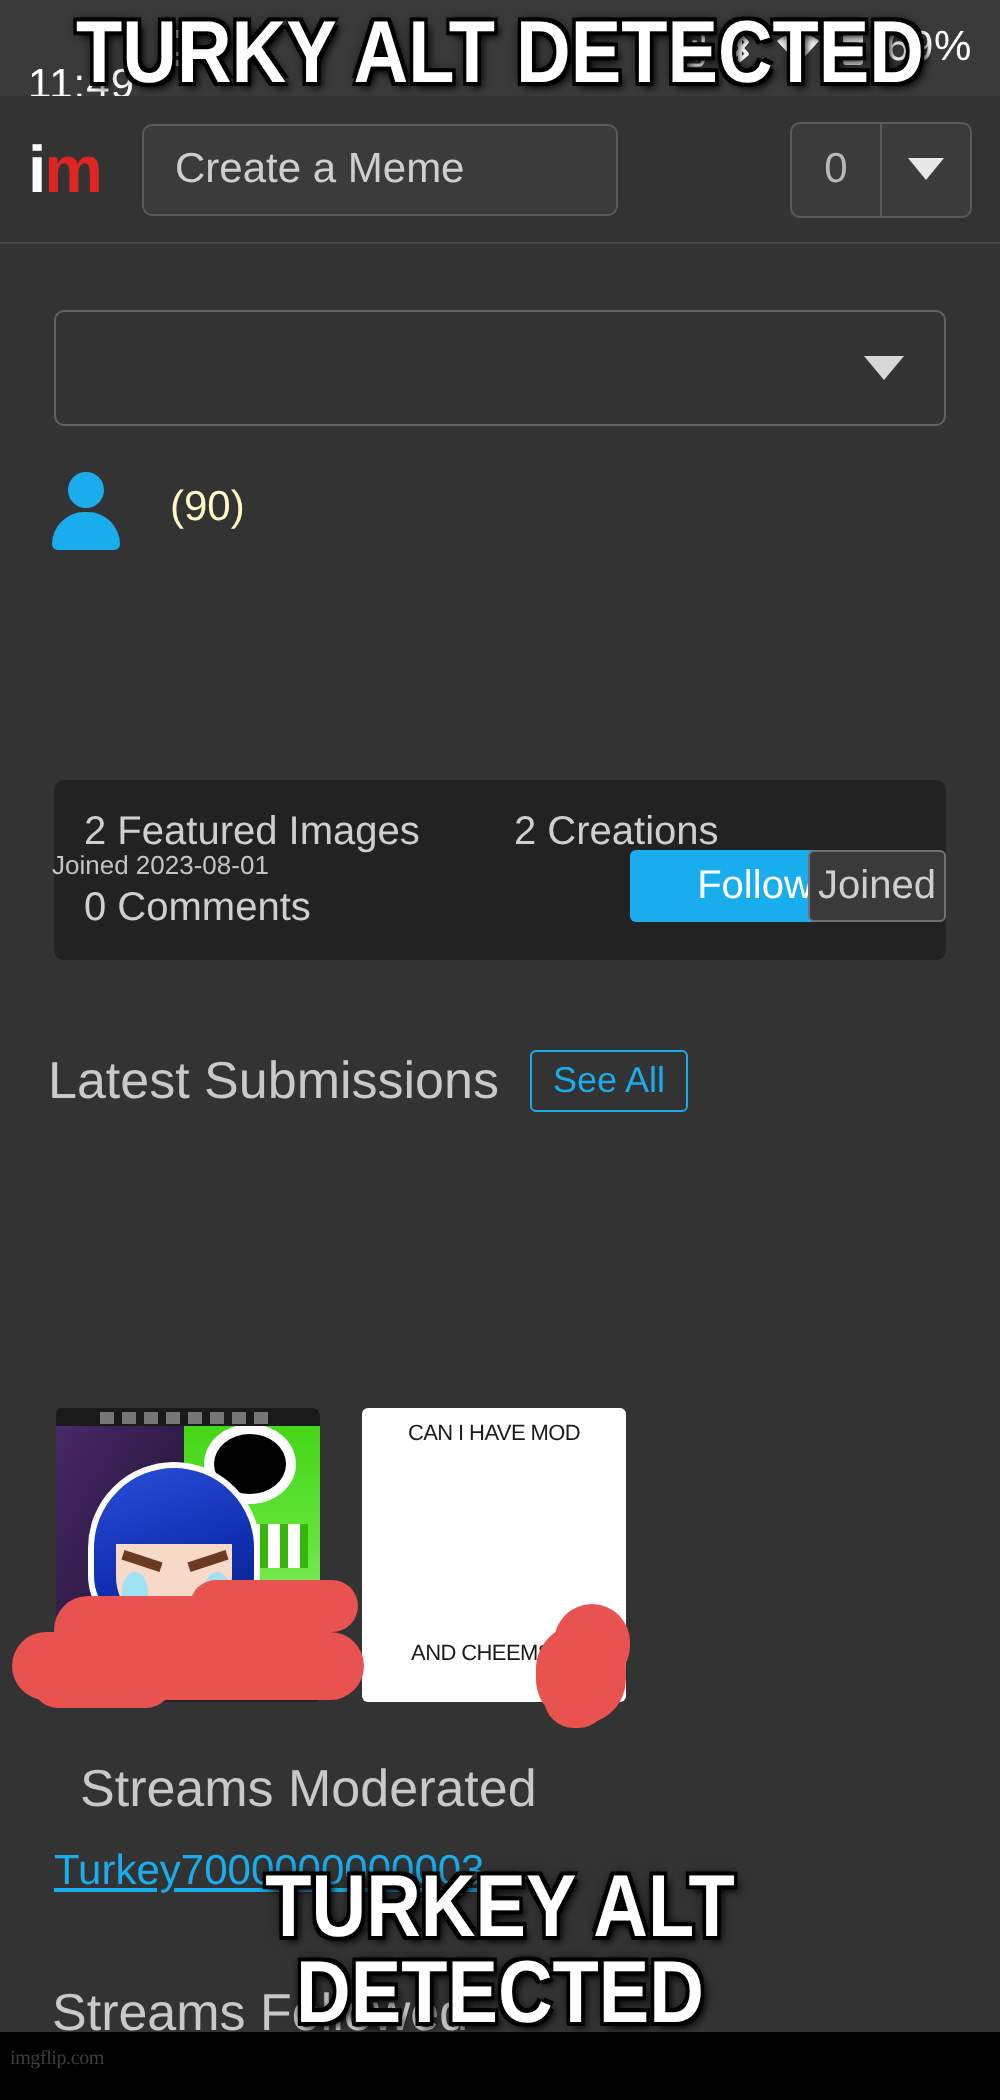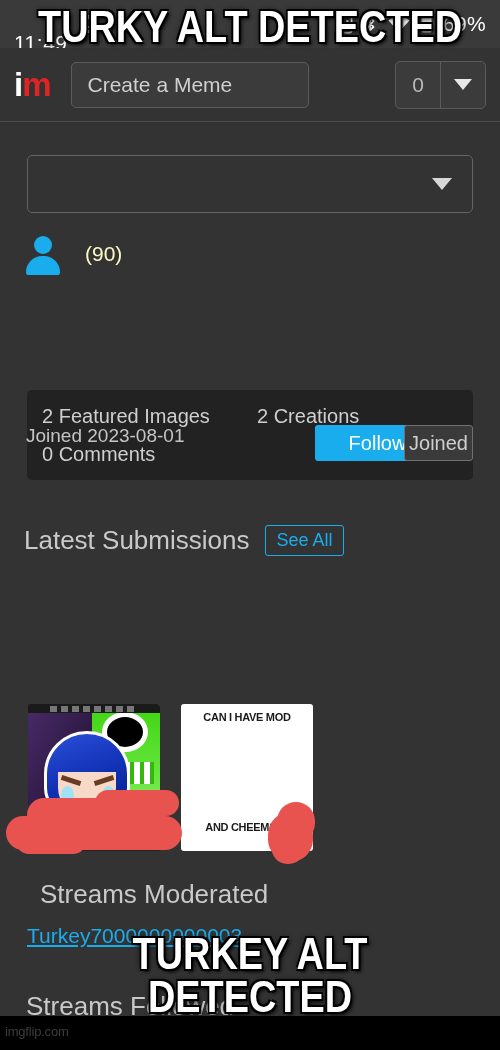--- a/index.html
+++ b/index.html
@@ -199,21 +199,21 @@
   #user-score {
     font-size: 21px;
     color: #fef9c3;
     margin-left: 7px;
   }
 
   
   #joined {
     position: absolute;
     left: 26px; top: 303px;
-    font-size: 19px;
+    font-size: 13px;
     color: #c4c4c4;
   }
   #follow-btn {
     position: absolute;
     left: 315px; top: 303px;
     width: 77px; height: 36px;
     background: #1aadee;
     border-radius: 3px;
     color: #ffffff;
     font-size: 20px;
@@ -373,21 +373,21 @@
 
   
   #thumb-2 {
     background: #ffffff;
   }
   #thumb-2 .meme-line {
     position: absolute;
     left: 0; width: 100%;
     text-align: center;
     font-family: "Liberation Sans", sans-serif;
-    font-weight: bold;
+    font-weight: normal;
     font-size: 11px;
     letter-spacing: -0.3px;
     color: #1a1a1a;
     -webkit-text-stroke: 0.6px #ffffff;
     paint-order: stroke fill;
   }
   #thumb-2 .meme-top { top: 7px; }
   #thumb-2 .meme-bottom { bottom: 18px; }
 
   
@@ -451,23 +451,24 @@
   #footer {
     position: absolute;
     left: 0; top: 1016px;
     width: 500px;
     height: 34px;
     background: #000000;
   }
   #watermark {
     position: absolute;
     left: 5px; top: 8px;
-    font-size: 13px;
+    font-size: 10px;
     color: #3d3d3d;
     letter-spacing: -0.2px;
+    font-family: Liberation Serif, serif;
   }
 
   
   .meme-caption {
     position: absolute;
     width: 100%;
     text-align: center;
     font-family: "Liberation Sans", sans-serif;
     font-weight: bold;
     color: #ffffff;

